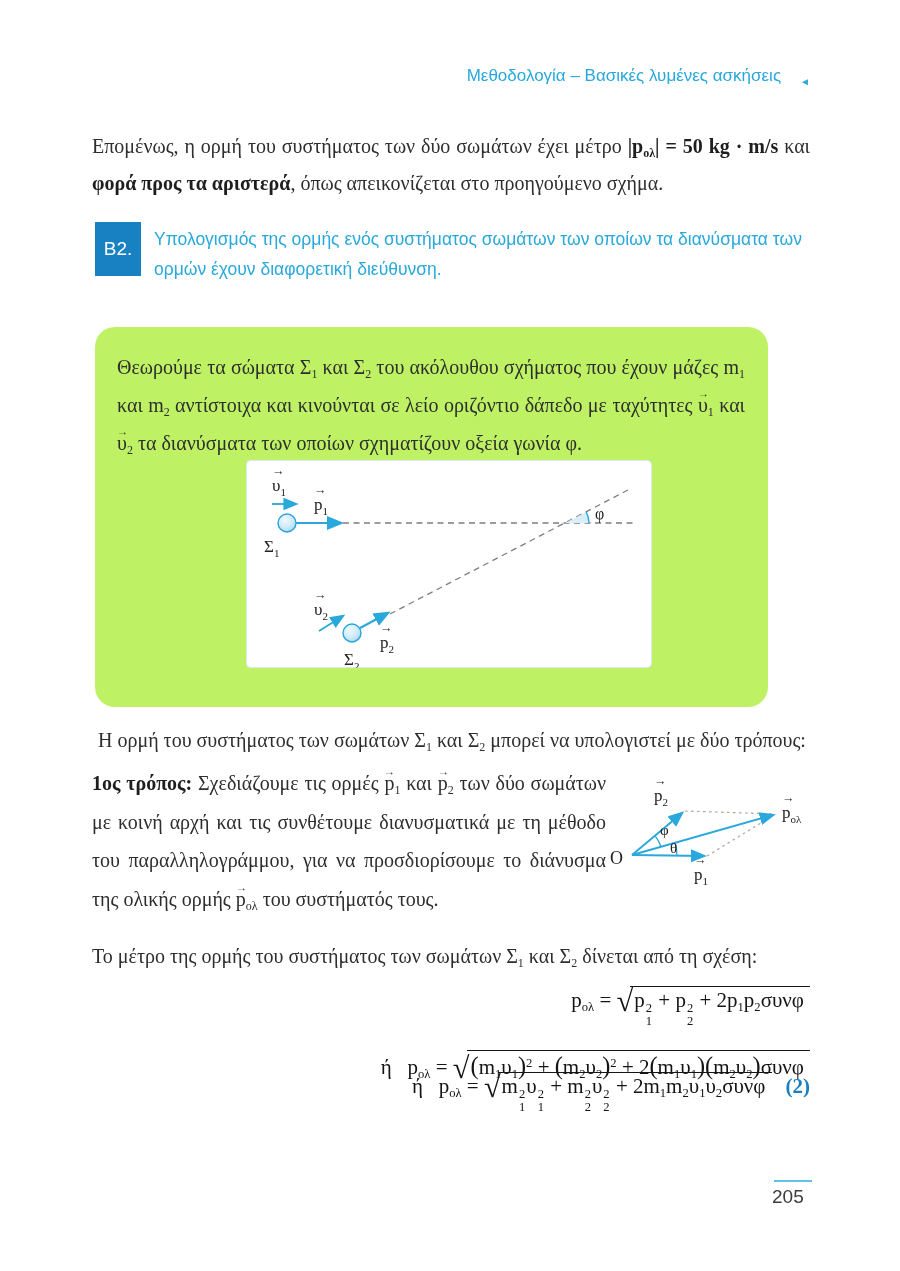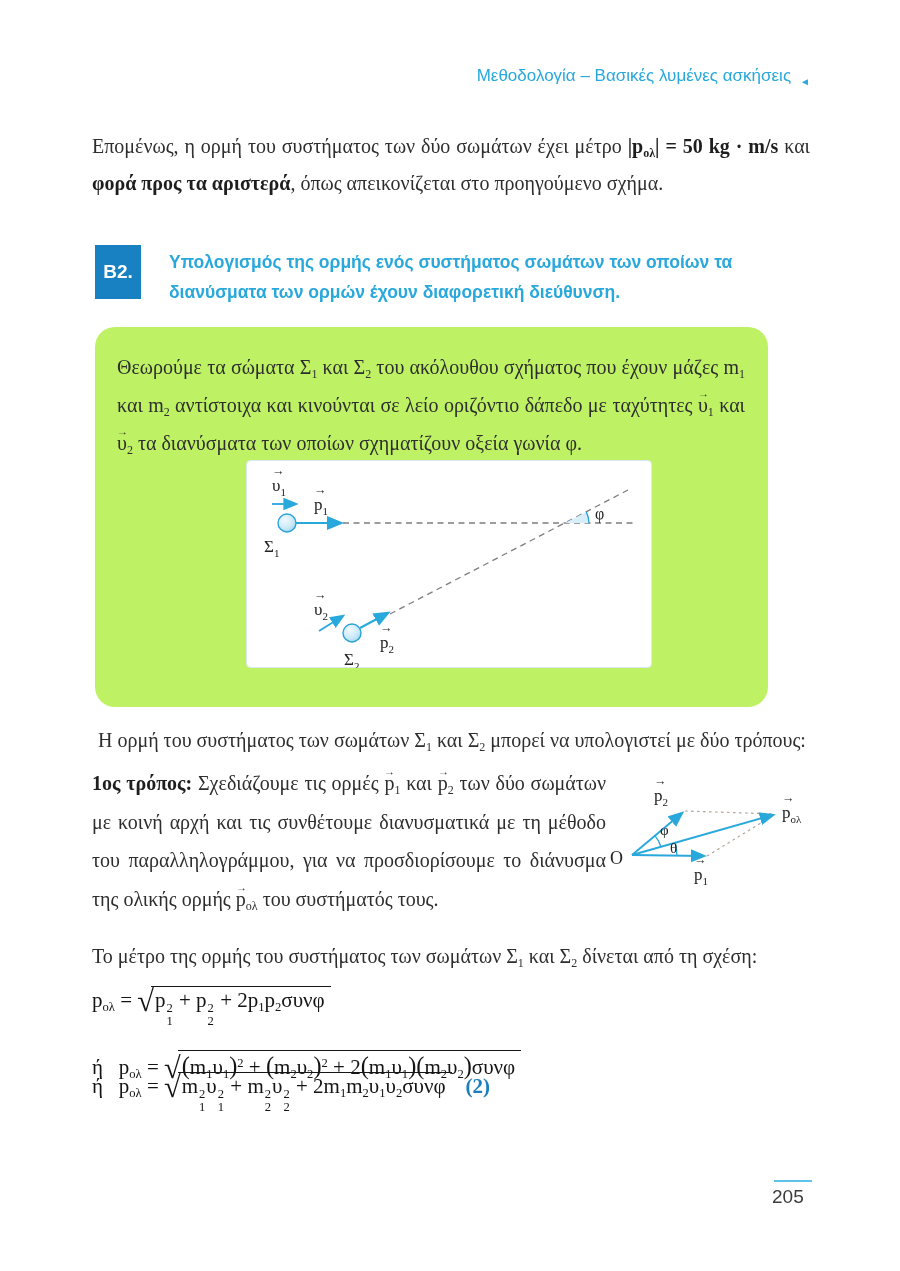--- a/index.html
+++ b/index.html
@@ -5,36 +5,36 @@
   html,body{margin:0;padding:0;background:#f2f2f2;}
   .page{
     position:relative;width:900px;height:1271px;margin:0 auto;
     background:#ffffff;overflow:hidden;
     font-family:"Liberation Serif", serif;color:#2e2e2e;
   }
   
   .hdr{
     position:absolute;top:66px;right:90px;
     font-family:"Liberation Sans", sans-serif;font-size:17px;color:#29a8dc;
-    display:flex;align-items:flex-end;gap:9px;
+    display:flex;align-items:flex-end;gap:19px;
   }
   .hdr .arrow{font-size:10px;line-height:1;transform:translateY(1px);}
   
   .para{font-size:20px;line-height:37px;text-align:justify;}
   .b{font-weight:bold;color:#1e1e1e;}
   .sb{font-size:0.60em;vertical-align:-0.35em;line-height:0;}
   .vec{position:relative;display:inline-block;}
   .vec .varr{
     position:absolute;top:-0.60em;left:50%;
     transform:translateX(-50%) scale(0.62,0.55);
     font-size:0.9em;letter-spacing:-1px;color:#1e1e1e;
   }
   #p1{position:absolute;top:128px;left:92px;width:718px;}
   
-  .section{position:absolute;top:245px;left:95px;width:715px;display:flex;gap:28px;font-weight:bold;}
+  .section{position:absolute;top:222px;left:95px;width:715px;display:flex;gap:13px;}
   .badge{
     width:46px;height:54px;background:#1781c1;color:#ffffff;flex:0 0 46px;
     font-family:"Liberation Sans", sans-serif;font-size:19px;
     display:flex;align-items:center;justify-content:center;
   }
   .sec-title{
     font-family:"Liberation Sans", sans-serif;color:#29a8dc;
     font-size:17.5px;line-height:30px;padding-top:2px;width:656px;
   }
   
@@ -44,21 +44,21 @@
   }
   .panel .para{padding:21px 23px 0 22px;line-height:38px;}
   .diag1{position:absolute;left:151px;top:133px;}
   
   #p3{position:absolute;top:722px;left:92px;width:718px;text-align:left;margin-left:6px;}
   #method{position:absolute;top:764px;left:92px;width:514px;line-height:38.5px;}
   .diag2{position:absolute;top:772px;left:604px;}
   #p5{position:absolute;top:938px;left:92px;width:718px;text-align:left;}
   
   .formula{
-    position:absolute;left:92px;width:718px;text-align:left;
+    position:absolute;left:92px;width:718px;text-align:right;
     font-size:21px;color:#141414;white-space:nowrap;
   }
   #f1{top:986px;}
   #f2{top:1050px;}
   #f3{top:1072px;}
   .rsign{display:inline-block;font-size:1.45em;line-height:1;vertical-align:-0.14em;margin-right:-3px;}
   .rbar{display:inline-block;border-top:1.6px solid #161616;padding:1px 6px 2px 4px;line-height:1.15;}
   .stack{
     display:inline-flex;flex-direction:column;align-items:flex-start;
     font-size:0.60em;line-height:0.98;vertical-align:-0.42em;margin-left:1px;margin-right:1px;

